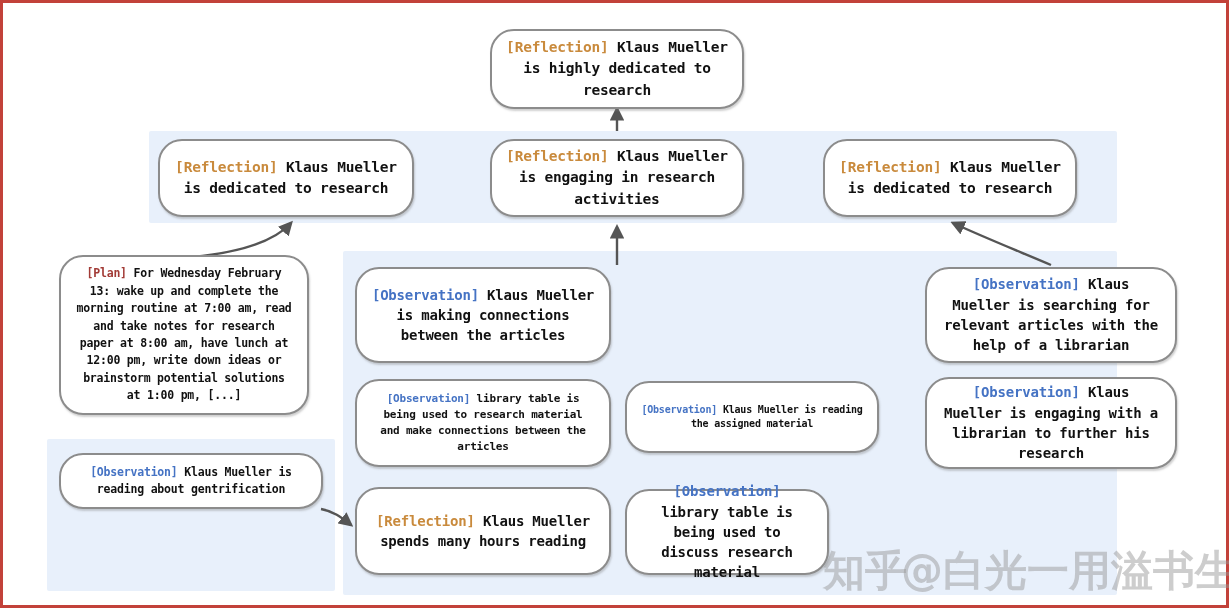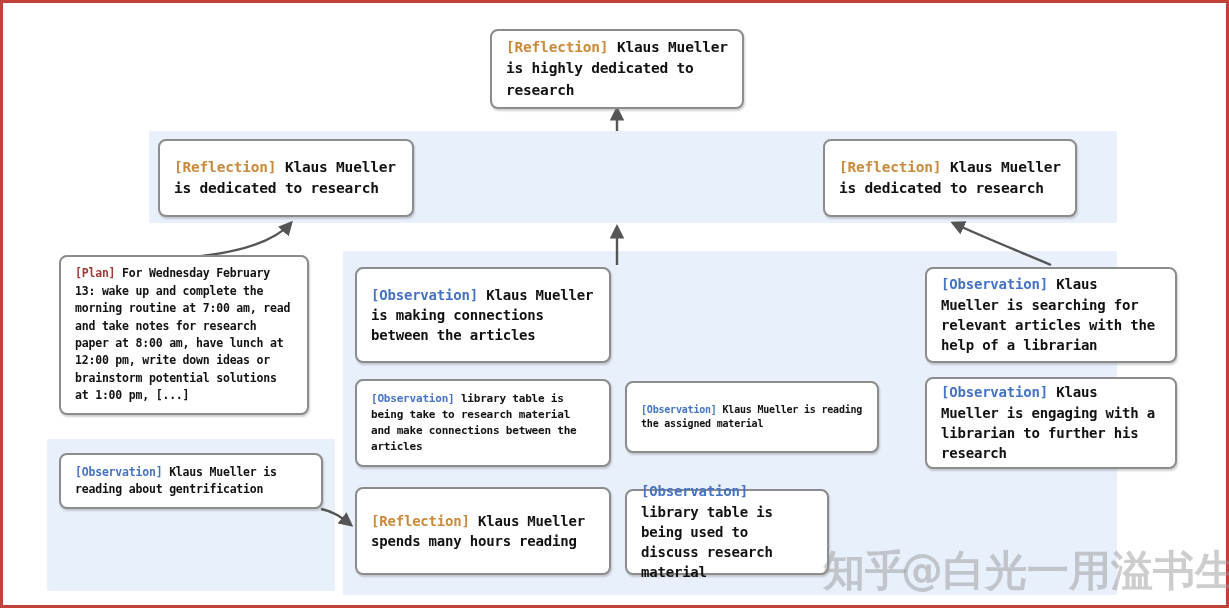--- a/index.html
+++ b/index.html
@@ -19,28 +19,29 @@
   .panel{
     position:absolute;
     background:#e8f0fb;
     border-radius:2px;
   }
   .node{
     position:absolute;
     box-sizing:border-box;
     background:#ffffff;
     border:2.5px solid #8c8c8c;
-    border-radius:8px;
+    border-radius:24px;
     box-shadow:1px 2px 2px rgba(120,120,120,0.35);
     color:#111111;
     font-weight:bold;
     line-height:1.45;
     letter-spacing:-0.2px;
     display:flex;
     align-items:center;
+    text-align:center;
   }
   .node .inner{width:100%;}
   .tag-reflection{color:#c98a3c;font-weight:bold;}
   .tag-observation{color:#4573c4;font-weight:bold;}
   .tag-plan{color:#a23b36;font-weight:bold;}
   svg.edges{
     position:absolute;left:0;top:0;
     width:1229px;height:608px;
     pointer-events:none;
   }
@@ -84,20 +85,25 @@
     <div class="inner">
       <span class="tag-reflection">[Reflection]</span><span> Klaus Mueller is highly dedicated to research</span>
     </div>
   </div>
 
   <div class="node" style="left:155px;top:136px;width:256px;height:78px;font-size:14.5px;padding:0 14px;">
     <div class="inner">
       <span class="tag-reflection">[Reflection]</span><span> Klaus Mueller is dedicated to research</span>
     </div>
   </div>
+  <div class="node" style="left:487px;top:136px;width:254px;height:78px;font-size:14.5px;padding:0 14px;">
+    <div class="inner">
+      <span class="tag-reflection">[Reflection]</span><span> Klaus Mueller is engaging in research activities</span>
+    </div>
+  </div>
   <div class="node" style="left:820px;top:136px;width:254px;height:78px;font-size:14.5px;padding:0 14px;">
     <div class="inner">
       <span class="tag-reflection">[Reflection]</span><span> Klaus Mueller is dedicated to research</span>
     </div>
   </div>
 
   <div class="node" style="left:56px;top:252px;width:250px;height:160px;font-size:11.5px;padding:0 14px;line-height:1.52;">
     <div class="inner">
       <span class="tag-plan">[Plan]</span><span> For Wednesday February 13: wake up and complete the morning routine at 7:00 am, read and take notes for research paper at 8:00 am, have lunch at 12:00 pm, write down ideas or brainstorm potential solutions at 1:00 pm, [...]</span>
     </div>
@@ -109,21 +115,21 @@
     </div>
   </div>
 
   <div class="node" style="left:352px;top:264px;width:256px;height:96px;font-size:14px;padding:0 14px;">
     <div class="inner">
       <span class="tag-observation">[Observation]</span><span> Klaus Mueller is making connections between the articles</span>
     </div>
   </div>
   <div class="node" style="left:352px;top:376px;width:256px;height:88px;font-size:11px;padding:0 14px;">
     <div class="inner">
-      <span class="tag-observation">[Observation]</span><span> library table is being take to research material and make connections between the articles</span>
+      <span class="tag-observation">[Observation]</span><span> library table is being used to research material and make connections between the articles</span>
     </div>
   </div>
   <div class="node" style="left:352px;top:484px;width:256px;height:88px;font-size:14px;padding:0 14px;">
     <div class="inner">
       <span class="tag-reflection">[Reflection]</span><span> Klaus Mueller spends many hours reading</span>
     </div>
   </div>
 
   <div class="node" style="left:622px;top:378px;width:254px;height:72px;font-size:10px;padding:0 14px;">
     <div class="inner">

